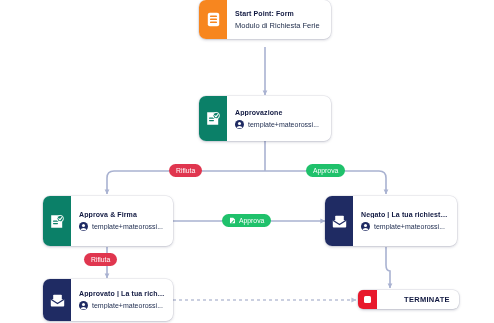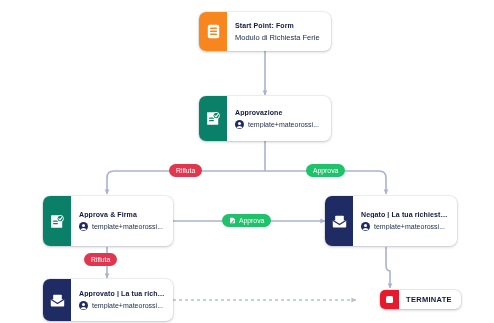--- a/index.html
+++ b/index.html
@@ -152,21 +152,21 @@
 
     <path d="M173,221 L325,221" stroke="#a9b2d1" stroke-width="1.6" fill="none" marker-end="url(#arw)"></path>
 
     <path d="M107,247 L107,278" stroke="#a9b2d1" stroke-width="1.6" fill="none" marker-end="url(#arw)"></path>
 
     <path d="M386,247 L386,265 Q386,271 390,271 L390,288" stroke="#a9b2d1" stroke-width="1.6" fill="none" marker-end="url(#arw)"></path>
 
     <path d="M173,300 L356,300" stroke="#b9c0d6" stroke-width="1.4" fill="none" stroke-dasharray="3 3" marker-end="url(#arwd)"></path>
   </svg>
 
-  <div class="node" style="left:199px; top:12px; width:132px; height:39px;">
+  <div class="node" style="left:199px; top:0; width:132px; height:39px;">
     <div class="node-icon" style="background:#f7861f;">
       <svg width="13" height="15" viewBox="0 0 13 15" xmlns="http://www.w3.org/2000/svg">
         <rect x="0.8" y="0.8" width="11.4" height="13.4" rx="2" fill="#ffffff"></rect>
         <rect x="3" y="3.6" width="7" height="1.5" rx="0.7" fill="#f7861f"></rect>
         <rect x="3" y="6.6" width="7" height="1.5" rx="0.7" fill="#f7861f"></rect>
         <rect x="3" y="9.6" width="7" height="1.5" rx="0.7" fill="#f7861f"></rect>
       </svg>
     </div>
     <div class="node-body">
       <div class="node-title">Start Point: Form</div>
@@ -255,21 +255,21 @@
         <svg class="avatar-ic" viewBox="0 0 10 10" xmlns="http://www.w3.org/2000/svg">
           <circle cx="5" cy="5" r="5" fill="#1f2b63"></circle>
           <circle cx="5" cy="3.9" r="1.7" fill="#ffffff"></circle>
           <path d="M1.6 9.2 a3.6 3.6 0 0 1 6.8 0 z" fill="#ffffff"></path>
         </svg>
         <span class="addr">template+mateorossi...</span>
       </div>
     </div>
   </div>
 
-  <div class="terminate" style="left:380px; top:290px;">
+  <div class="terminate" style="left:358px; top:290px;gap:20px;">
     <span class="terminate-icon">
       <i></i>
     </span>
     <span class="terminate-label">TERMINATE</span>
   </div>
 
   <div class="pill reject" style="left:169px; top:164px;">
     <span>Rifiuta</span>
   </div>
 

